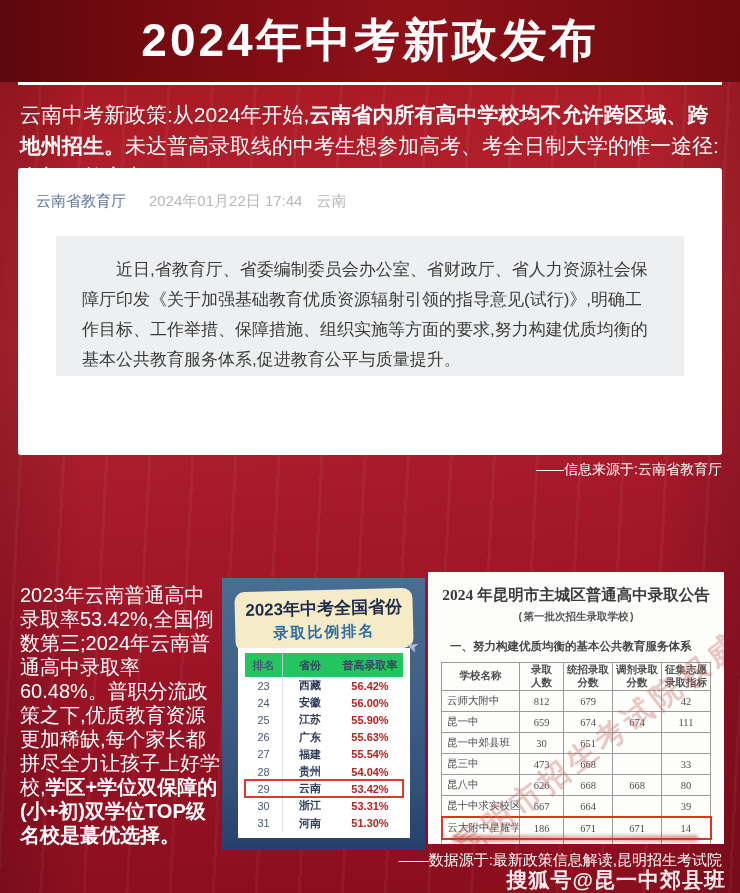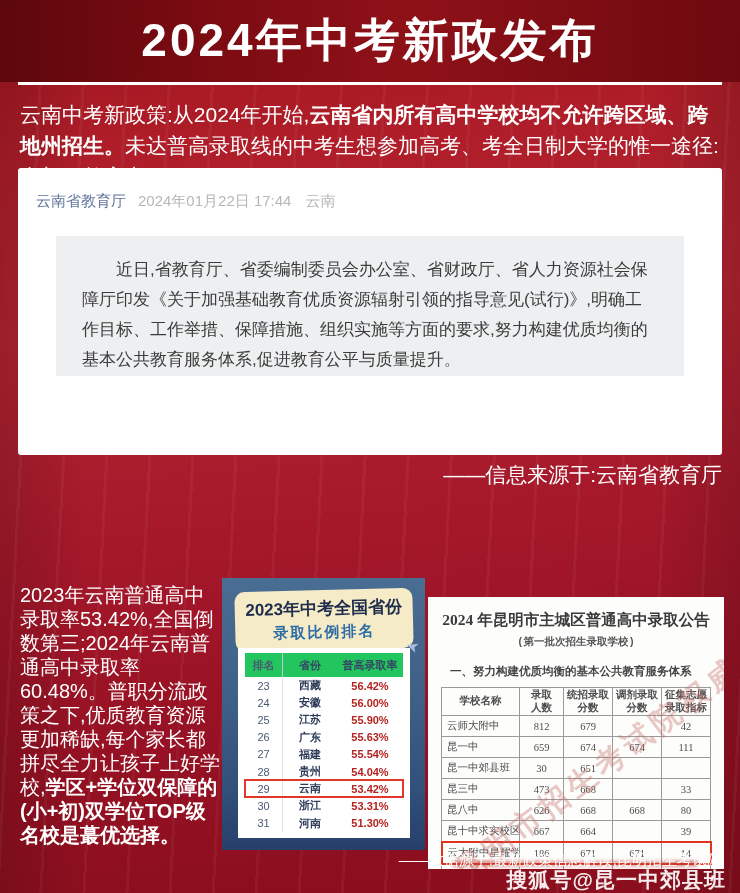--- a/index.html
+++ b/index.html
@@ -22,29 +22,29 @@
   .top-title { color:#ffffff; font-size:46px; font-weight:900; letter-spacing:3px; }
   .divider { position:absolute; left:18px; top:82px; width:704px; height:3px; background:#ffffff; }
   .intro { position:absolute; left:20px; top:99px; width:704px; color:#ffffff; font-size:21px; line-height:31px; }
   .intro b { font-weight:800; }
   .news-card {
     position:absolute; left:18px; top:168px; width:704px; height:287px;
     background:#ffffff; border-radius:3px; box-sizing:border-box; padding:15px 18px 0;
   }
   .news-title { font-size:22px; line-height:35px; color:#262626; font-weight:600; }
   .news-meta { margin-top:9px; font-size:15px; }
-  .meta-source { color:#61739a; margin-right:12px; }
+  .meta-source { color:#61739a; margin-right:23px; }
   .meta-date { color:#b7b7ba; margin-right:14px; }
   .meta-loc { color:#b7b7ba; }
   .news-body {
     margin:25px 20px 0; background:#edeff0; box-sizing:border-box;
     padding:19px 26px 0; height:140px; overflow:hidden;
     font-size:17px; line-height:30px; color:#3c3c3c; text-indent:2em;
   }
-  .info-source { position:absolute; right:18px; top:461px; color:#ffffff; font-size:21px; }
+  .info-source { position:absolute; right:18px; top:461px; color:#ffffff; font-size:14px; }
   .section-banner {
     position:absolute; left:18px; top:506px; width:704px; height:62px;
     background:linear-gradient(180deg,#fcf1ce 0%,#f4dfb2 55%,#e9c795 100%);
     display:flex; align-items:center; justify-content:center;
   }
   .section-banner-text { color:#ab1410; font-size:27px; font-weight:800; letter-spacing:1px; }
 
   .left-col { position:absolute; left:20px; top:583px; width:202px; color:#ffffff; font-size:20px; line-height:24px; }
   .left-col b { font-weight:800; }
 
@@ -67,21 +67,21 @@
   .rk-head { display:flex; background:#22c55e; color:#374664; font-weight:700; font-size:11px; align-items:center; height:24px; }
   .rk-row { display:flex; height:17.2px; align-items:center; font-size:11px; }
   .rk-rank { width:38px; text-align:center; color:#4a5872; border-right:1px solid #dfe4ea; box-sizing:border-box; height:100%; display:flex; align-items:center; justify-content:center; }
   .rk-head .rk-rank { border-right:1px solid #b9c5d2; }
   .rk-prov { width:54px; text-align:center; color:#2e3c5a; font-weight:700; }
   .rk-rate { flex:1; text-align:center; color:#b4231f; font-weight:700; }
   .rk-head .rk-prov, .rk-head .rk-rate { color:#374664; }
   .rk-hl { outline:2px solid #e2372a; outline-offset:-1px; }
 
   .adm-panel {
-    position:absolute; left:428px; top:597px; width:296px; height:272px;
+    position:absolute; left:428px; top:572px; width:296px; height:272px;
     background:#fdfdfc; overflow:hidden; font-family:"Liberation Serif", serif;
   }
   .adm-title { margin-top:13px; text-align:center; font-size:15.5px; font-weight:700; color:#3b3b3b; }
   .adm-sub { text-align:center; font-size:10.5px; color:#555555; margin-top:4px; font-weight:700;font-family:Liberation Mono, monospace; }
   .adm-section { margin:15px 0 0 22px; font-size:11.5px; font-weight:700; color:#454545; }
   table.adm { margin:8px auto 0; border-collapse:collapse; width:268px; font-size:10.5px; color:#4c4c4c; table-layout:fixed; }
   table.adm th, table.adm td { border:1px solid #9a9a9a; padding:0 2px; height:20px; text-align:center; overflow:hidden; white-space:nowrap; }
   table.adm th { font-weight:700; height:27px; line-height:1.2; }
   table.adm col.c-name { width:78px; }
   table.adm col.c-num { width:44px; }

